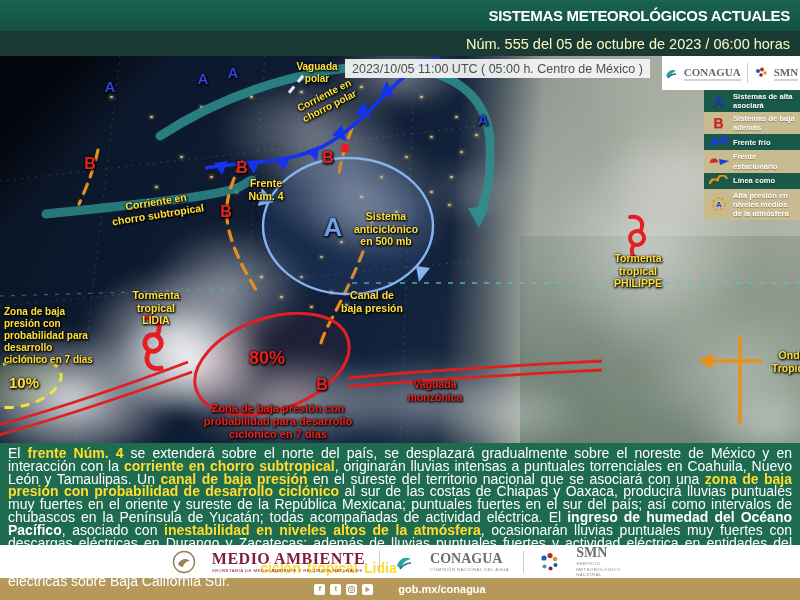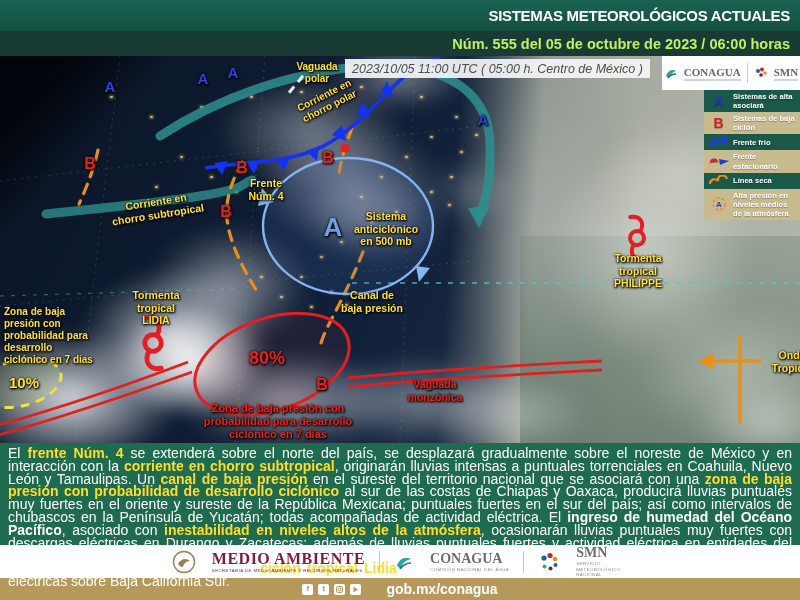--- a/index.html
+++ b/index.html
@@ -6,21 +6,21 @@
   html,body { width:800px; height:600px; overflow:hidden; background:#000;
     font-family:"Liberation Sans", sans-serif; }
   .stage { position:relative; width:800px; height:600px; background:#0d1a2e; }
 
   
   .title-bar { height:31px; background:linear-gradient(180deg,#1a6252,#145141);
     display:flex; align-items:center; justify-content:flex-end; padding-right:10px; }
   .title-bar h1 { color:#fff; font-size:15px; font-weight:700; letter-spacing:-0.3px; }
   .subtitle-bar { height:25px; background:#1a3b33; display:flex; align-items:center;
     justify-content:flex-end; padding-right:10px; }
-  .subtitle-bar div { color:#bef264; font-size:14.5px; font-weight:700; }
+  .subtitle-bar div { color:#fef9c3; font-size:14.5px; font-weight:400; }
 
   
   .map { position:relative; width:800px; height:387px; overflow:hidden;
     background:linear-gradient(115deg,#0a1424 0%,#0e1c33 35%,#13233c 55%,#16263e 60%); }
   .limb { position:absolute; inset:0;
     background:linear-gradient(133deg,#02050b 0%,#02050b 6%,rgba(2,5,11,0) 15%); }
   .dayside { position:absolute; inset:0;
     background:linear-gradient(94deg,rgba(150,157,148,0) 56%,rgba(150,157,148,.45) 61%,
       rgba(164,170,159,.88) 66%,rgba(178,182,169,.93) 78%,rgba(186,189,175,.95) 100%); }
   .seatint { position:absolute; left:520px; top:180px; width:280px; height:207px;
@@ -30,21 +30,21 @@
     background:#ffd98a; box-shadow:0 0 3px 1px rgba(255,205,120,.55); opacity:.85; }
 
   svg.overlay { position:absolute; left:0; top:0; }
 
   .map-label { position:absolute; font-weight:700; line-height:1.2; text-align:center;
     white-space:pre-line; pointer-events:none;
     text-shadow:0 1px 3px rgba(0,0,0,.95), 0 0 2px rgba(0,0,0,.8), 1px 1px 2px rgba(0,0,0,.9); }
 
   .timestamp { position:absolute; left:345px; top:3px; height:19px;
     background:rgba(246,246,246,.92); color:#4d4d4d; font-size:12.5px;
-    display:flex; align-items:center; padding:0 7px; white-space:nowrap;font-style:italic; }
+    display:flex; align-items:center; padding:0 7px; white-space:nowrap; }
 
   .brand-chip { position:absolute; right:0; top:0; width:138px; height:34px; background:#fff;
     display:flex; align-items:center; justify-content:center; gap:6px; }
   .brand-chip .bname { font-family:"Liberation Serif", serif; font-weight:700;
     color:#5f6a6e; font-size:11px; }
   .brand-chip .bsub { height:2px; width:100%; background:#cfd4d6; margin-top:1px; }
   .chip-sep { width:1px; height:20px; background:#c9ced0; }
 
   
   .legend { position:absolute; right:0; top:34px; width:96px; }
@@ -76,21 +76,21 @@
   .agency.conagua .a-name, .agency.smn .a-name { color:#6e6e6e; font-size:14px; }
   .agency.conagua .a-sub, .agency.smn .a-sub { color:#8b8b8b; }
   .agency.smn .a-sub { display:block; width:52px; line-height:1.3; }
   .foot-sep { width:1px; height:22px; background:#c9c9c9; }
 
   .social-bar { height:22px; background:#b6995a; display:flex; align-items:center;
     justify-content:center; gap:5px; }
   .social-ico { width:11px; height:11px; background:#fff; border-radius:2px;
     display:flex; align-items:center; justify-content:center; color:#b6995a;
     font-size:8px; font-weight:800; line-height:1; }
-  .social-url { color:#fff; font-size:14px; font-weight:700; margin-left:20px; }
+  .social-url { color:#fff; font-size:11px; font-weight:700; margin-left:20px; }
 </style>
 </head>
 <body>
 
 <div class="stage">
 
   <div class="title-bar">
     <h1>SISTEMAS METEOROLÓGICOS ACTUALES</h1>
   </div>
   <div class="subtitle-bar">
@@ -306,21 +306,21 @@
         <div class="legend-row green">
           <div class="legend-sym">
             <span class="legend-letterA">A</span>
           </div>
           <div class="legend-label">Sistemas de alta asociará</div>
         </div>
         <div class="legend-row tan">
           <div class="legend-sym">
             <span class="legend-letterB">B</span>
           </div>
-          <div class="legend-label">Sistemas de baja ciclón</div>
+          <div class="legend-label">Sistemas de baja además</div>
         </div>
         <div class="legend-row green">
           <div class="legend-sym">
             <svg width="22" height="12" viewBox="0 0 22 12">
               <path d="M1,9 L21,5" stroke="#1a3fd4" stroke-width="1.6"></path>
               <polygon points="3,8 12,6 6,1" fill="#1a3fd4"></polygon>
               <polygon points="12,6 21,4 15,-1" fill="#1a3fd4"></polygon>
             </svg>
           </div>
           <div class="legend-label">Frente frío</div>
@@ -334,21 +334,21 @@
             </svg>
           </div>
           <div class="legend-label">Frente estacionario</div>
         </div>
         <div class="legend-row green">
           <div class="legend-sym">
             <svg width="22" height="12" viewBox="0 0 22 12">
               <path d="M2,9 A4.5,4.5 0 0 1 10,6 A4.5,4.5 0 0 1 19,4" stroke="#e8901a" stroke-width="2.2" fill="none"></path>
             </svg>
           </div>
-          <div class="legend-label">Línea seca</div>
+          <div class="legend-label">Línea como</div>
         </div>
         <div class="legend-row tan">
           <div class="legend-sym">
             <svg width="18" height="18" viewBox="0 0 18 18">
               <circle cx="9" cy="9" r="6" fill="none" stroke="#e8901a" stroke-width="1.5" stroke-dasharray="3 2"></circle>
               <text x="9" y="12" text-anchor="middle" font-size="8" font-weight="bold" fill="#1a3fd4" font-family="Liberation Sans, sans-serif">A</text>
             </svg>
           </div>
           <div class="legend-label">Alta presión en niveles medios de la atmósfera</div>
         </div>

